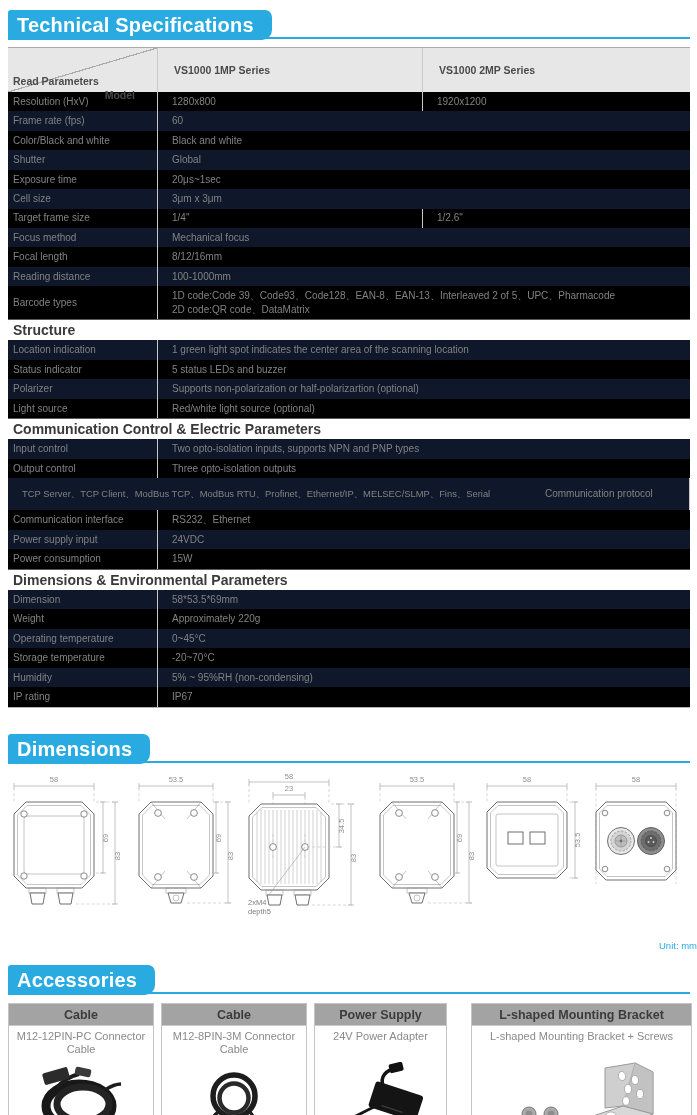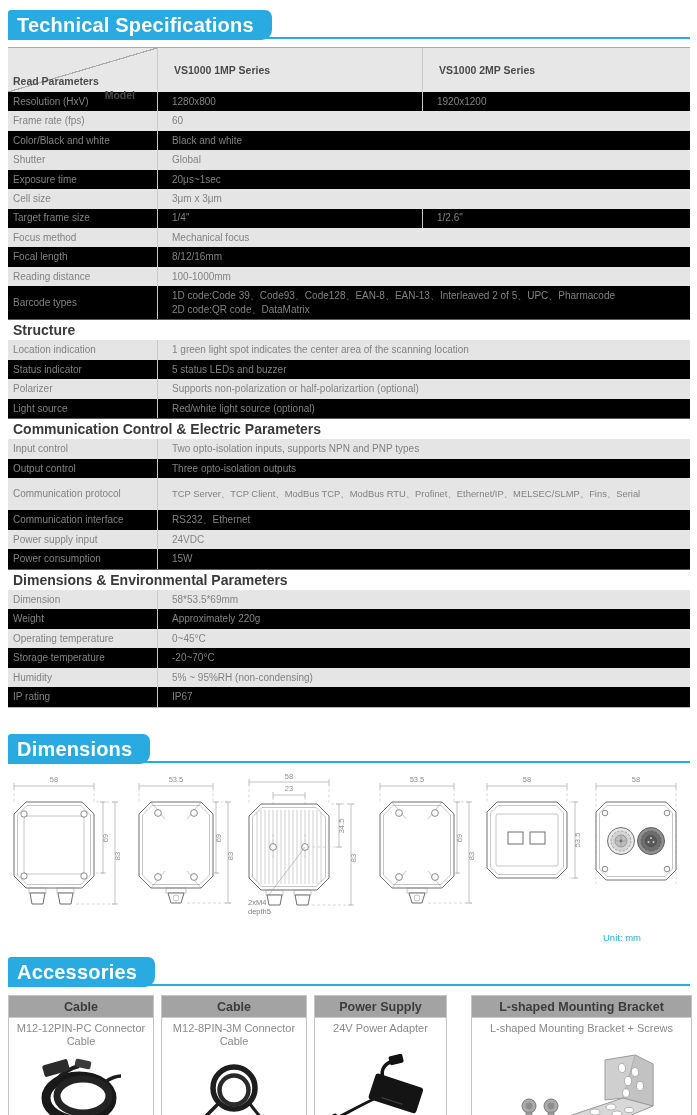--- a/index.html
+++ b/index.html
@@ -18,34 +18,34 @@
   .thead{display:flex;background:#e7e7e7;height:44px;font-weight:bold;color:#4a4a4a;font-size:10.5px;}
   .corner-cell{width:150px;position:relative;box-sizing:border-box;border-right:1px solid #c9c9c9;
     background-image:linear-gradient(to bottom right,transparent calc(50% - .6px),#ababab calc(50% - .6px),#ababab calc(50% + .6px),transparent calc(50% + .6px));}
   .corner-model{position:absolute;top:6px;right:22px;margin-top:35px;}
   .corner-read{position:absolute;bottom:5px;left:5px;}
   .head-cell{display:flex;align-items:center;padding-left:16px;box-sizing:border-box;}
   .head-1{width:265px;border-right:1px solid #c9c9c9;}
   .head-2{flex:1;}
 
   .data-row{display:flex;min-height:19px;align-items:stretch;background:#000000;}
-  .data-row.shaded{background:#e5e5e5;}
+  .data-row.shaded{background:#0f172a;}
   .data-row.tall{min-height:32px;}
   .cell{display:flex;align-items:center;font-size:10px;color:#828282;box-sizing:border-box;line-height:1.35;}
   .cell-label{width:150px;padding:2px 2px 2px 5px;border-right:1px solid #c9c9c9;}
   .cell-span{flex:1;padding:3px 6px 3px 14px;white-space:pre-line;}
   .cell-span.small{font-size:9.4px;}
   .cell-v1{width:265px;padding-left:14px;border-right:1px solid #c9c9c9;}
   .cell-v2{flex:1;padding-left:14px;}
   .section-row{display:flex;align-items:center;min-height:20px;padding-left:5px;font-size:14px;
                font-weight:bold;color:#3a3a3a;background:#fff;border-top:1px solid #5a5a5a;}
 
   
   .dims-row{display:flex;justify-content:space-between;align-items:flex-start;margin:8px 7px 0 8px;height:152px;}
-  .unit-note{text-align:right;padding-right:56px;color:#29abe2;font-size:9.5px;margin-top:8px;}
+  .unit-note{text-align:right;color:#29abe2;font-size:9.5px;margin-top:16px;}
   .dim{stroke:#b3b3b3;stroke-width:.8;fill:none;}
   .ext{stroke:#c6c6c6;stroke-width:.7;stroke-dasharray:3 2.2;fill:none;}
   .bd{stroke:#6f6f6f;stroke-width:1;fill:#fff;}
   .bd2{stroke:#949494;stroke-width:.55;fill:none;}
   .fin{stroke:#a0a0a0;stroke-width:.5;}
   .dt{font-size:7.5px;fill:#8f8f8f;}
   .nt{font-size:7.5px;fill:#7d7d7d;}
   .scr{stroke:#707070;stroke-width:.8;fill:#fdfdfd;}
 
   
@@ -148,22 +148,22 @@
           <div class="section-row">Communication Control &amp; Electric Parameters</div>
           <div class="data-row shaded">
             <div class="cell cell-label">Input control</div>
             <div class="cell cell-span">Two opto-isolation inputs, supports NPN and PNP types</div>
           </div>
           <div class="data-row">
             <div class="cell cell-label">Output control</div>
             <div class="cell cell-span">Three opto-isolation outputs</div>
           </div>
           <div class="data-row shaded tall">
+            <div class="cell cell-span small">TCP Server、TCP Client、ModBus TCP、ModBus RTU、Profinet、Ethernet/IP、MELSEC/SLMP、Fins、Serial</div>
             <div class="cell cell-label">Communication protocol</div>
-            <div class="cell cell-span small">TCP Server、TCP Client、ModBus TCP、ModBus RTU、Profinet、Ethernet/IP、MELSEC/SLMP、Fins、Serial</div>
           </div>
           <div class="data-row">
             <div class="cell cell-label">Communication interface</div>
             <div class="cell cell-span">RS232、Ethernet</div>
           </div>
           <div class="data-row shaded">
             <div class="cell cell-label">Power supply input</div>
             <div class="cell cell-span">24VDC</div>
           </div>
           <div class="data-row">

